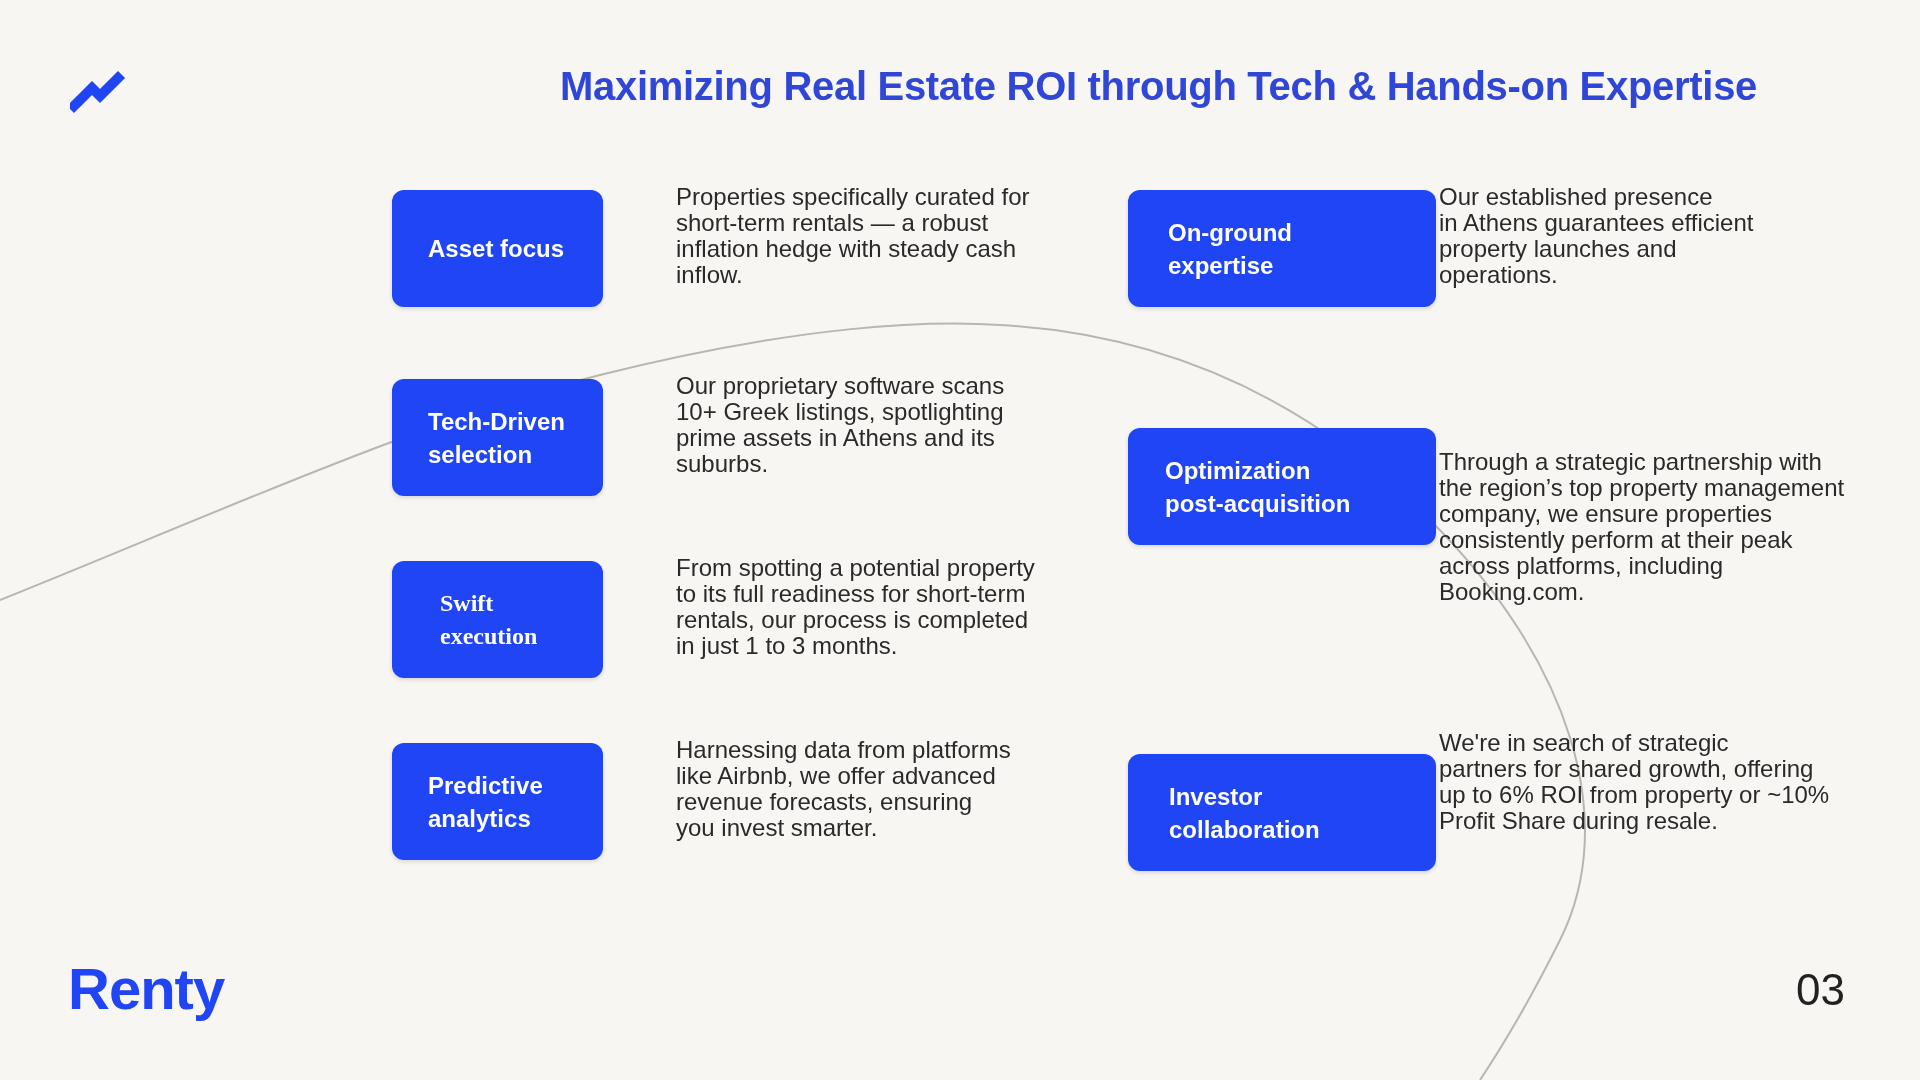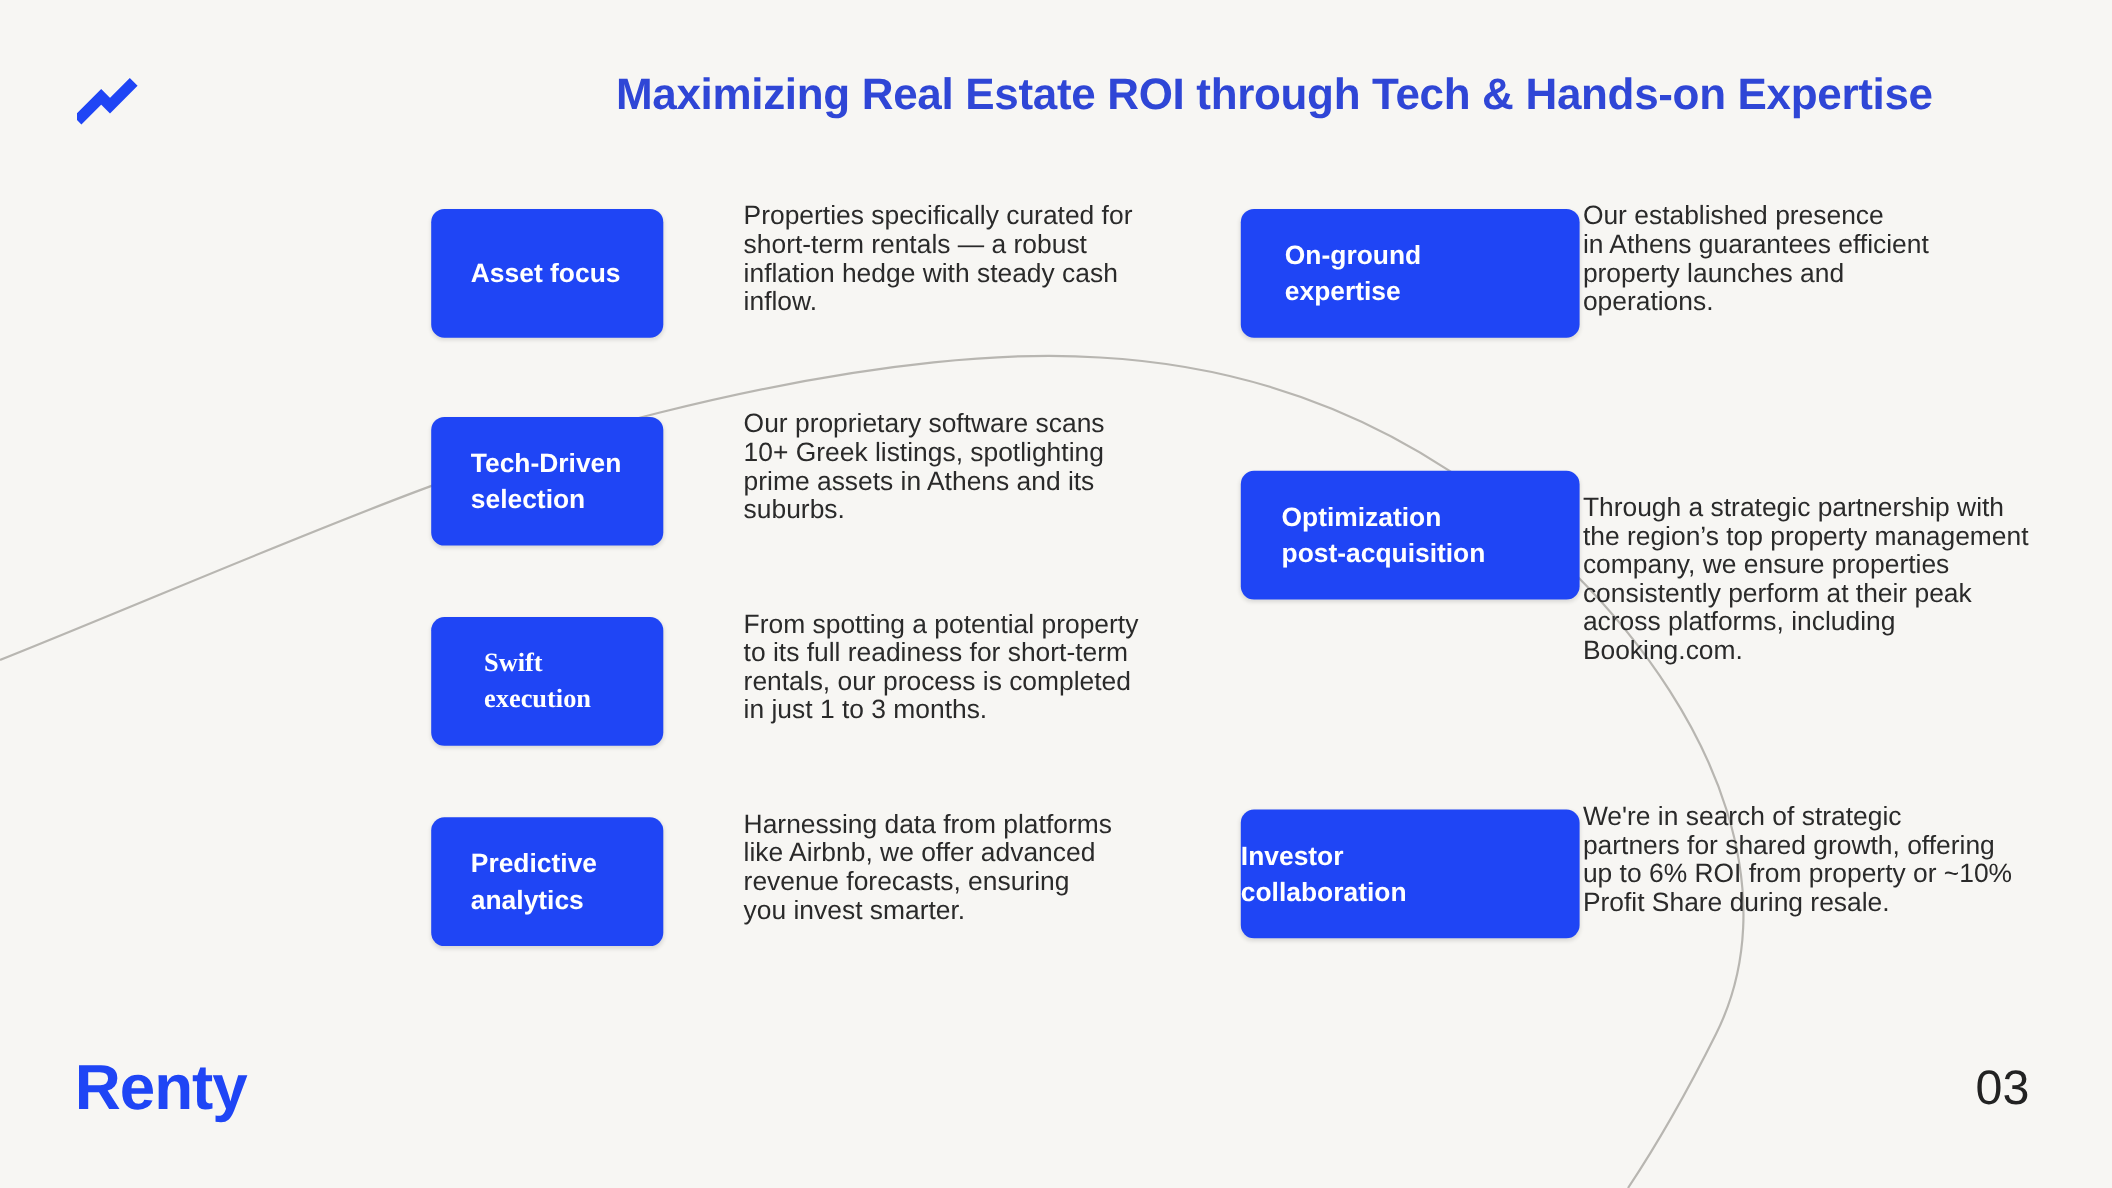--- a/index.html
+++ b/index.html
@@ -75,21 +75,21 @@
   <span>Optimization
 post-acquisition</span>
 </div>
 <div class="desc" style="left:1439px; top:429px;margin-top:20px;">Through a strategic partnership with
 the region’s top property management
 company, we ensure properties
 consistently perform at their peak
 across platforms, including
 Booking.com.</div>
 
-<div class="card right" style="left:1128px; top:736px; ">
+<div class="card right" style="left:1128px; top:754px; padding-left:41px;">
   <span>Investor
 collaboration</span>
 </div>
 <div class="desc" style="left:1439px; top:730px;">We're in search of strategic
 partners for shared growth, offering
 up to 6% ROI from property or ~10%
 Profit Share during resale.</div>
 
 <div class="brand">Renty</div>
 <div class="page-num">03</div>

